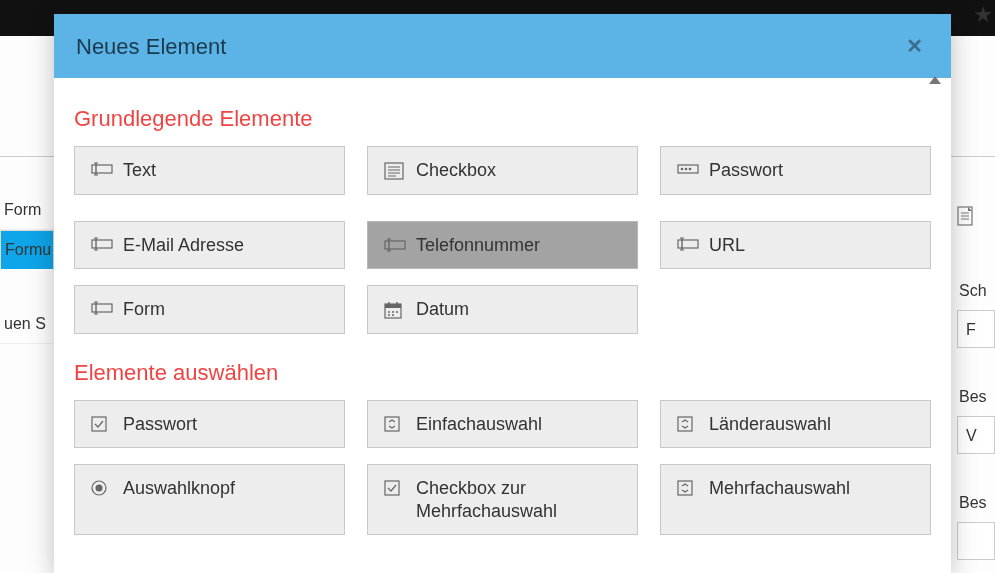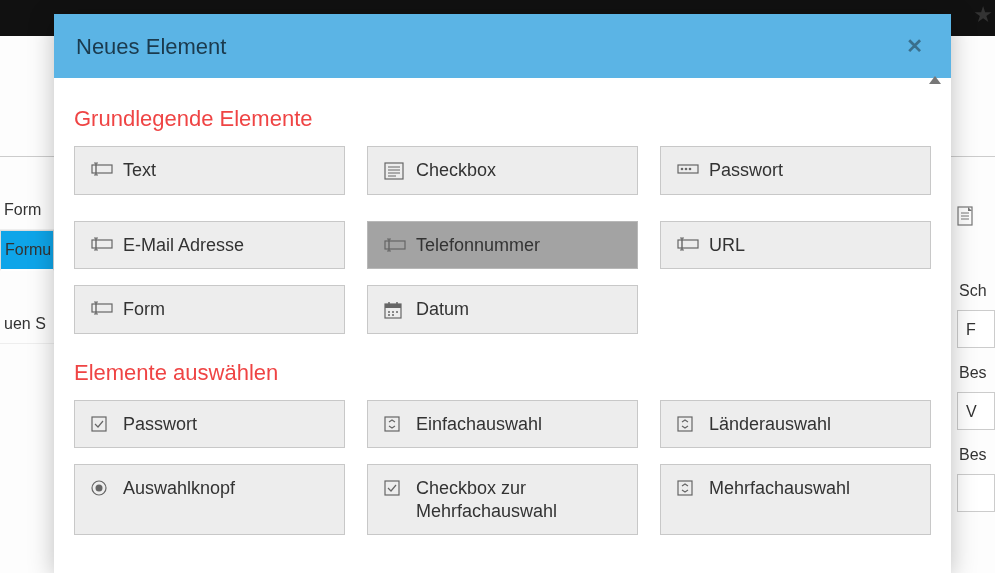--- a/index.html
+++ b/index.html
@@ -56,21 +56,21 @@
   .bg-right {
     position: absolute;
     right: 0;
     top: 170px;
     width: 38px;
     font-size: 16px;
     overflow: hidden;
     white-space: nowrap;
   }
   .bg-right .label {
-    margin-top: 16px;
+    margin-top: 40px;
     margin-bottom: 10px;
     padding-left: 2px;
   }
   .bg-right .first-label {
     margin-top: 56px;
   }
   .bg-right .field {
     border: 1px solid #ccc;
     background: #fff;
     padding: 10px 8px;

